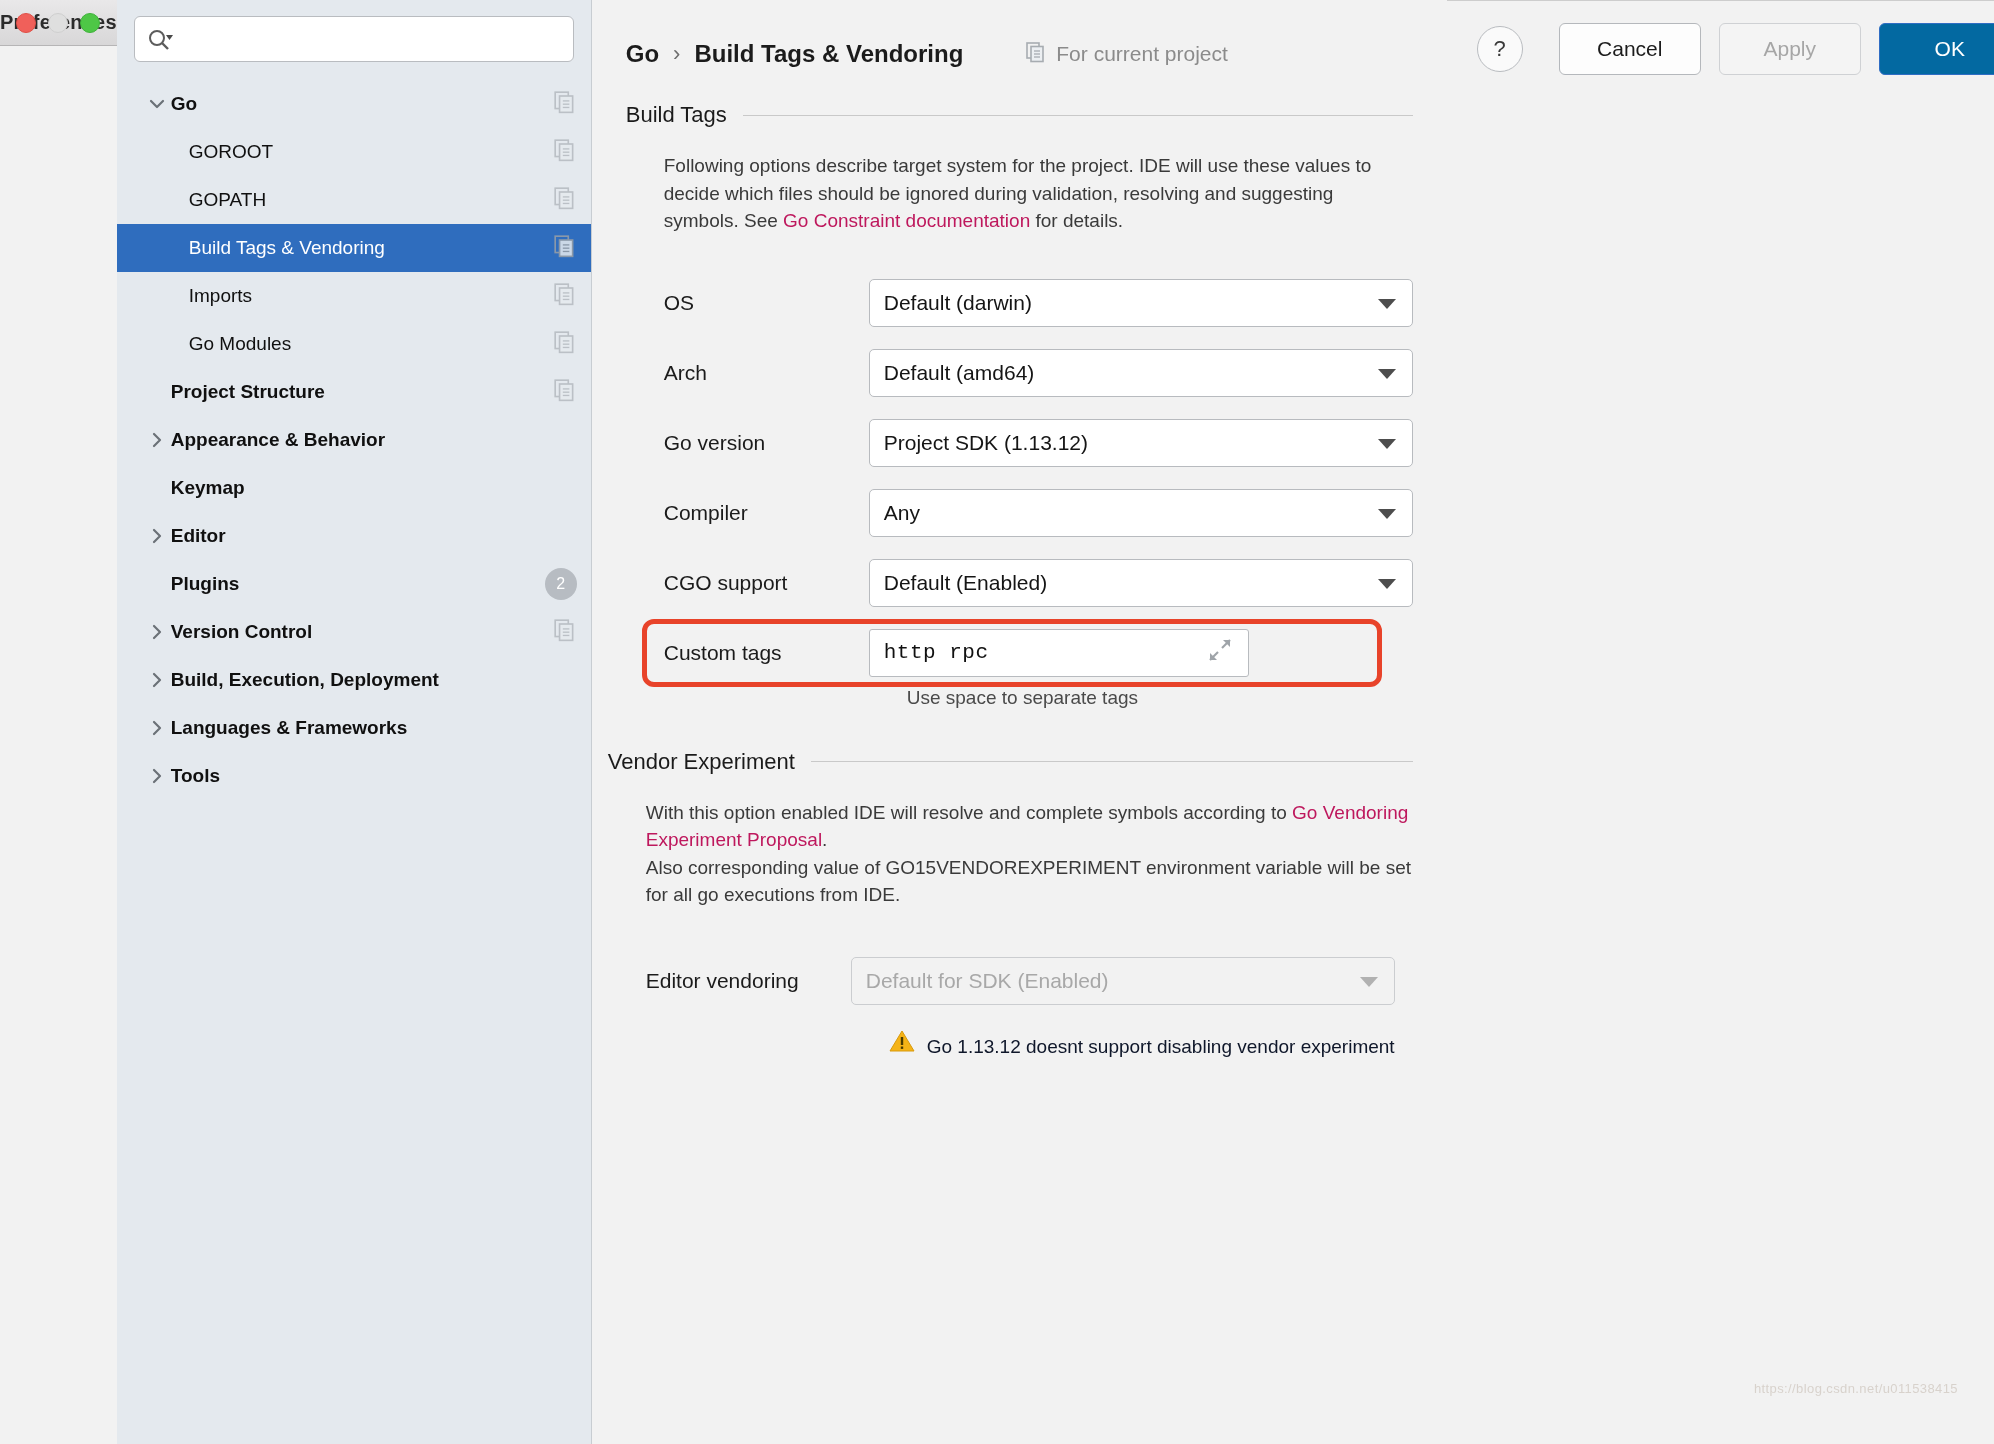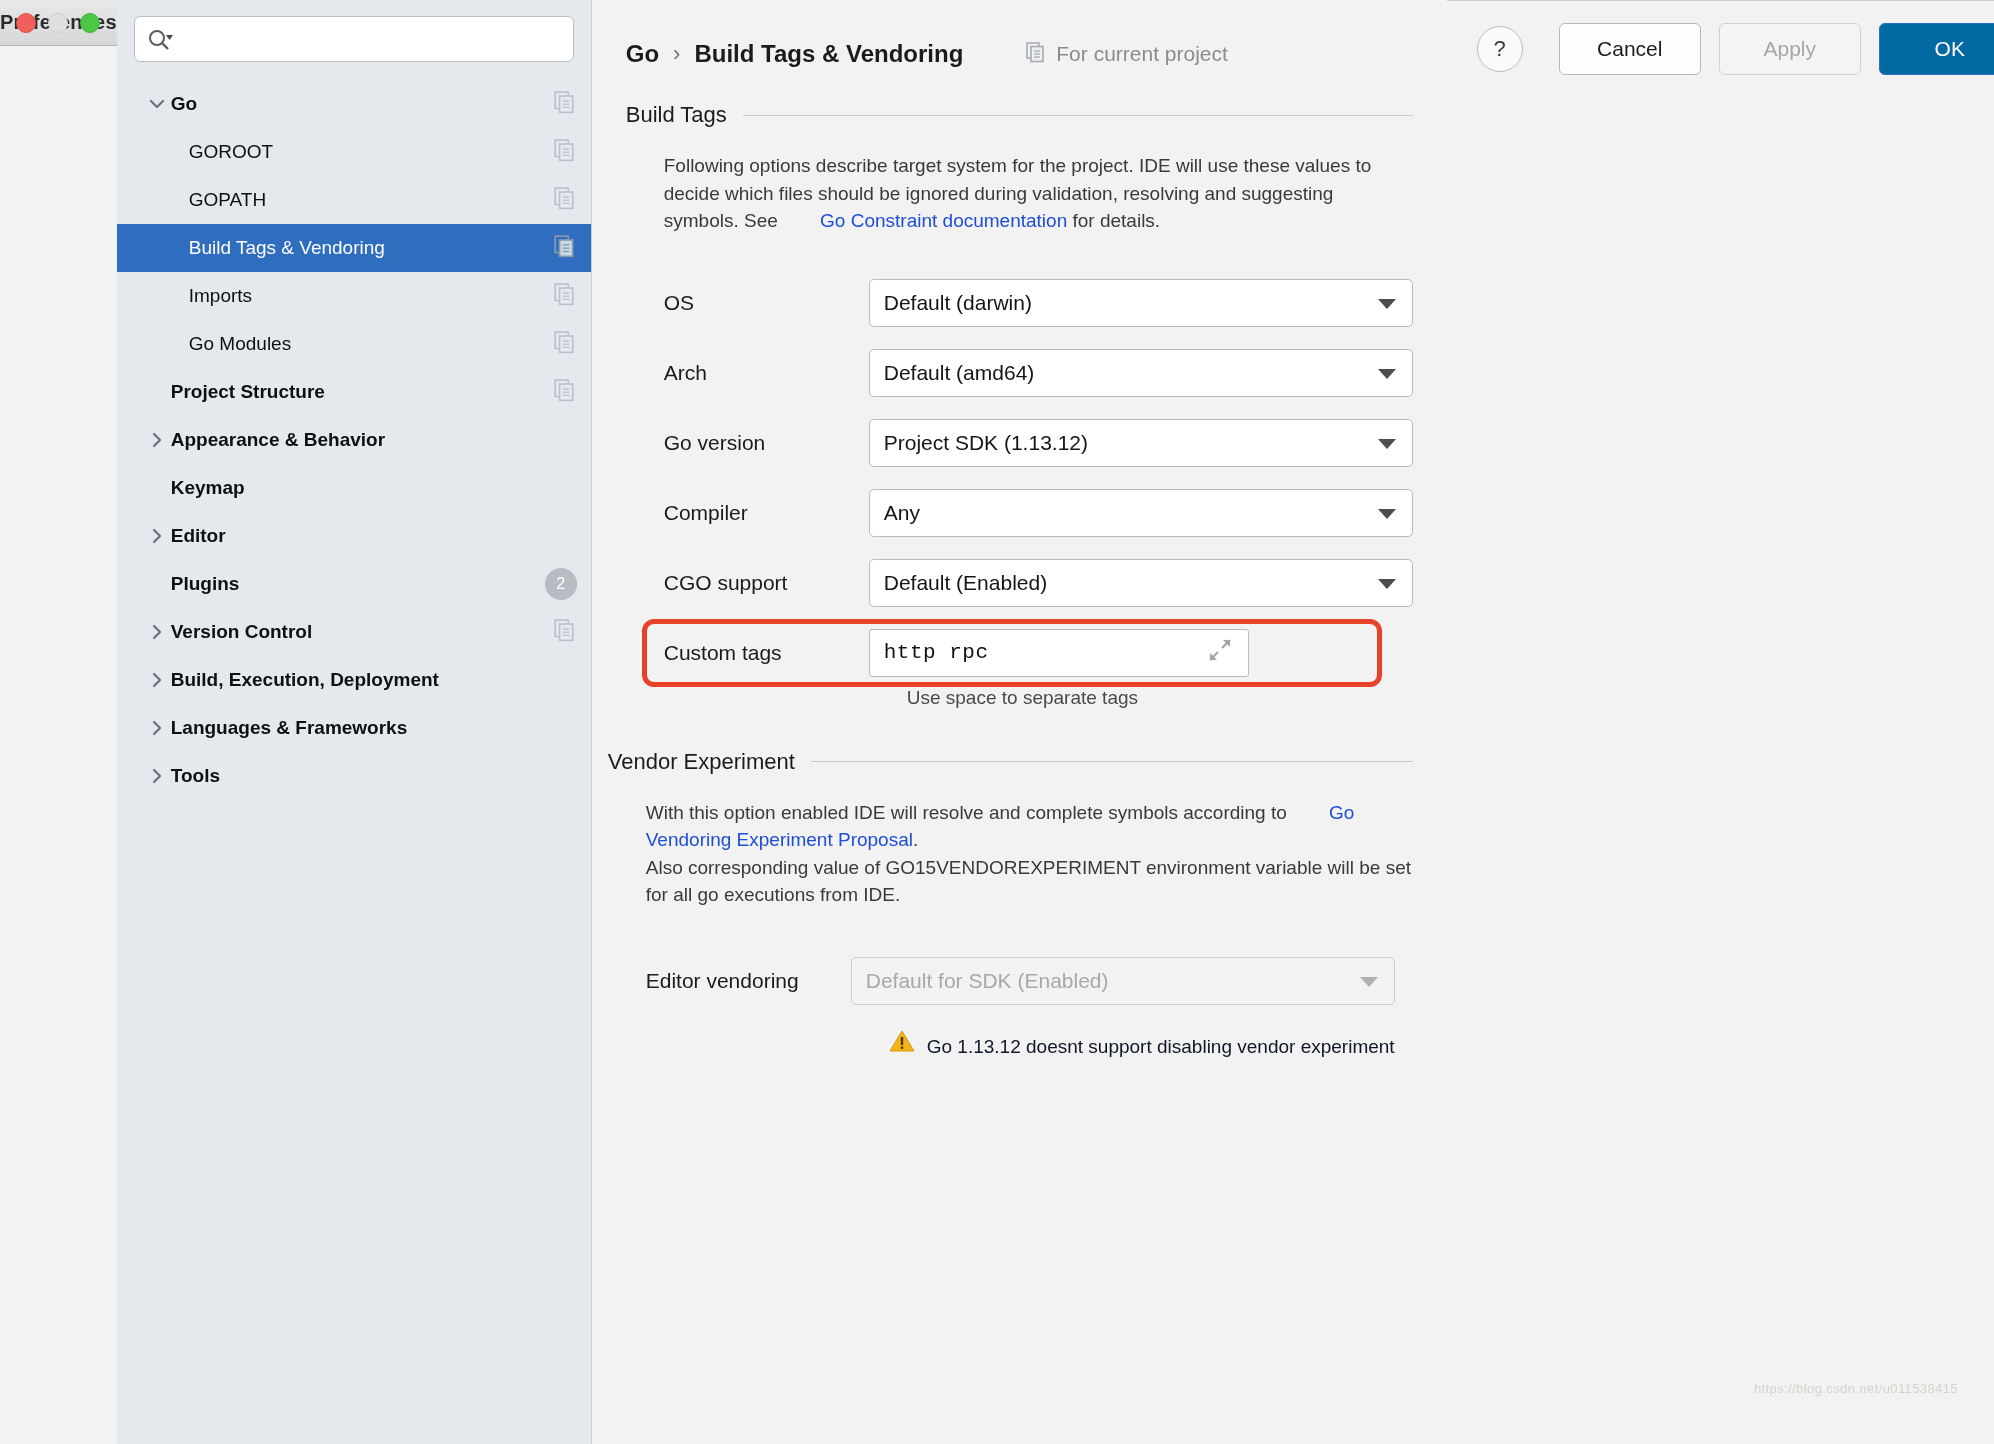--- a/index.html
+++ b/index.html
@@ -111,21 +111,21 @@
     display: flex; align-items: center; gap: 16px;
     margin-bottom: 24px;
   }
   .section-title { font-size: 22px; color: #1b1b1b; white-space: nowrap; }
   .section-rule { flex: 1; height: 1px; background: #c9c9c9; }
 
   .desc {
     font-size: 19px; color: #3a3a3a; line-height: 1.45;
     padding-left: 38px; max-width: 1420px;
   }
-  .link { color: #1d4ed8; margin-left: 37px; }
+  .link { color: #be185d; }
 
   .form { padding-left: 38px; margin-top: 40px; }
   .row {
     display: flex; align-items: center;
     height: 56px; margin-bottom: 14px;
   }
   .row .lbl {
     width: 205px; flex: 0 0 205px;
     font-size: 21px; color: #1b1b1b;
   }

